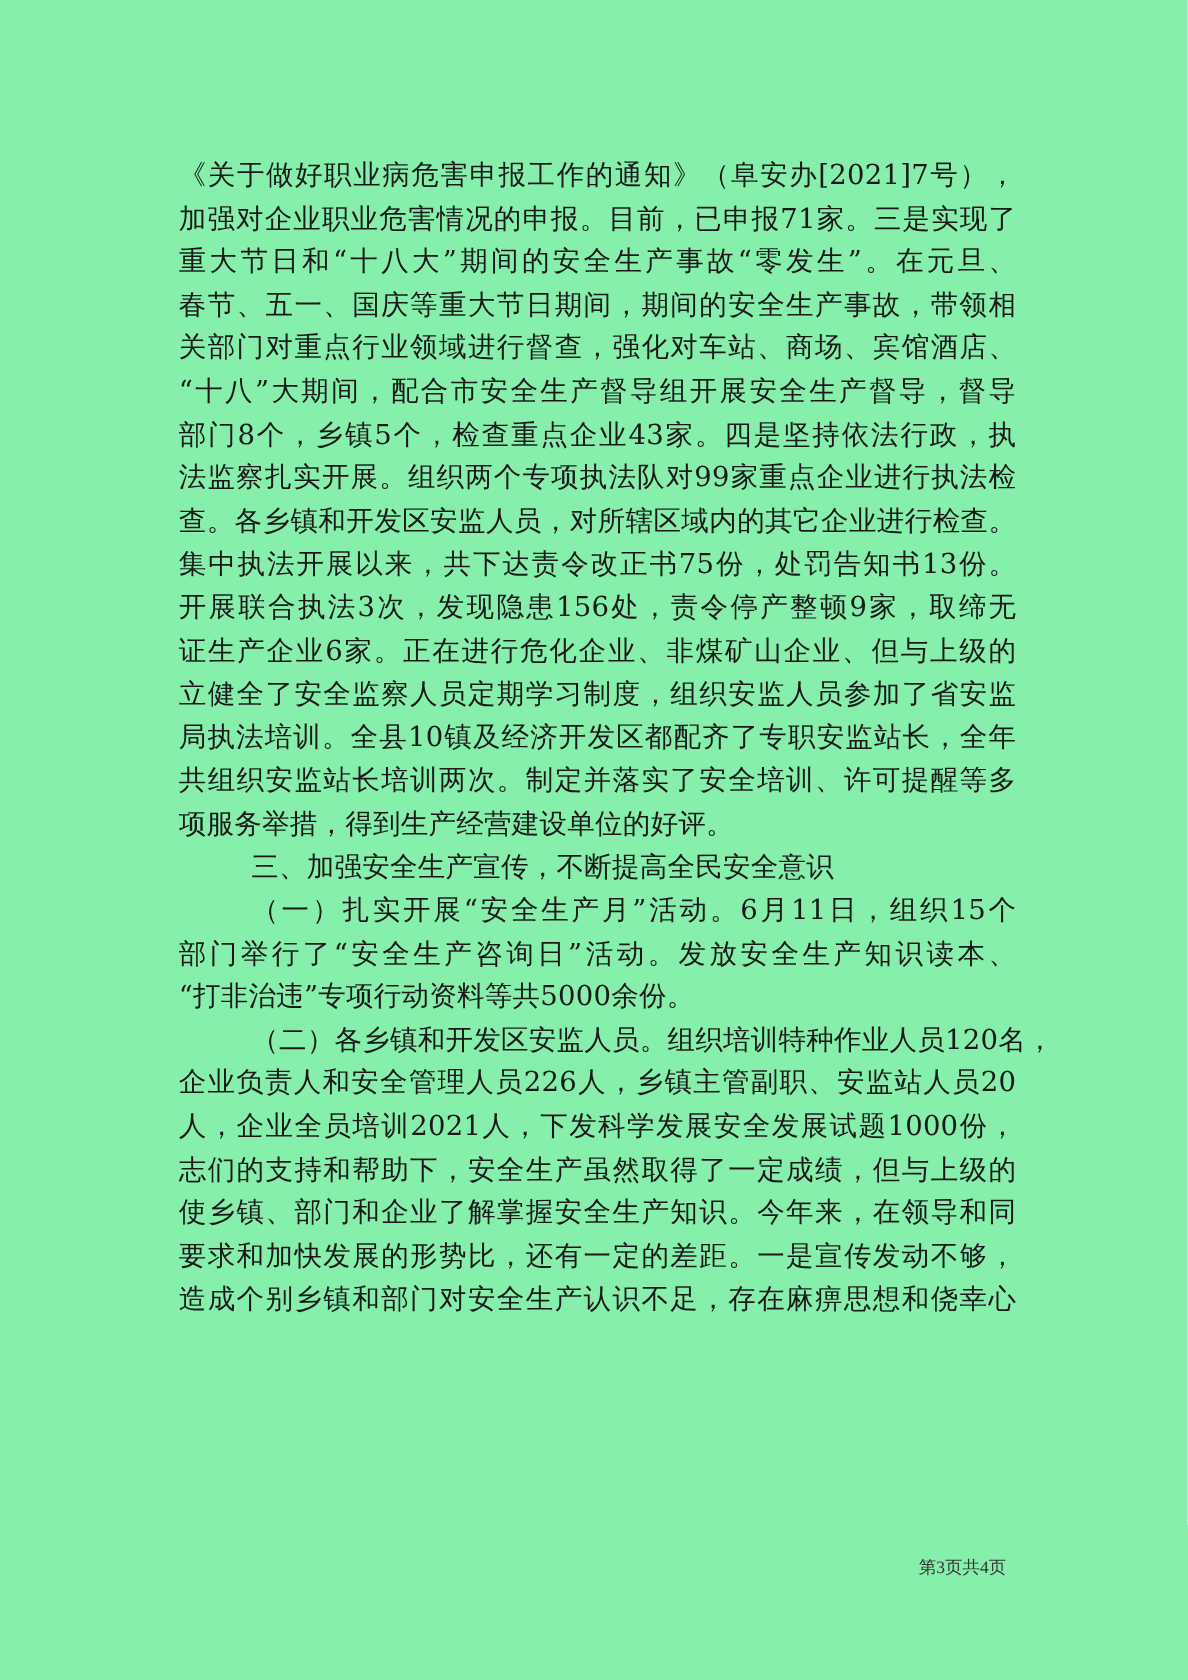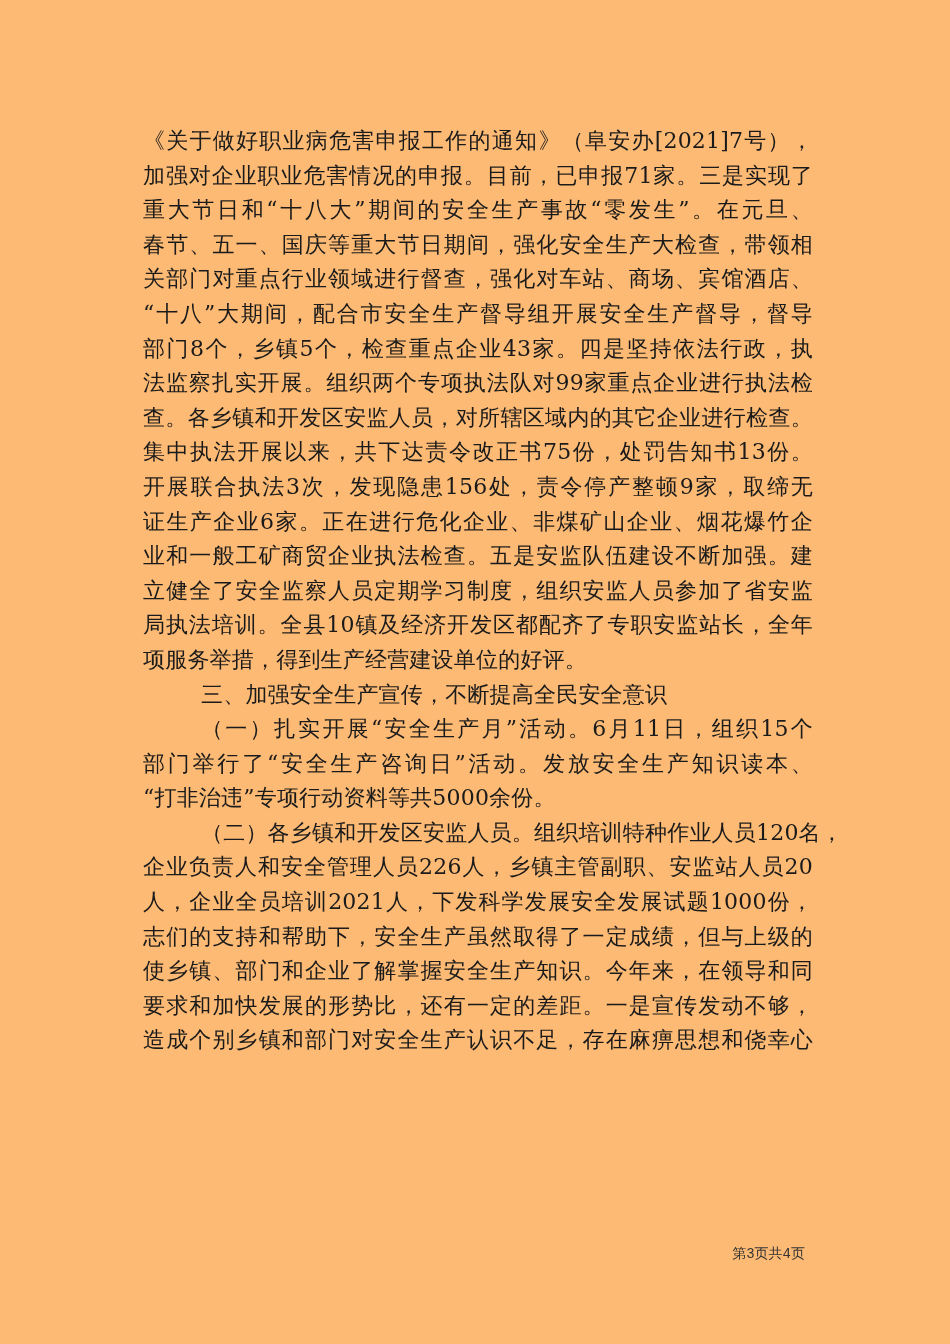--- a/index.html
+++ b/index.html
@@ -14,21 +14,21 @@
     overflow: hidden;
     font-family: "DejaVu Serif", "Liberation Serif", serif;
     color: #1a1a1a;
   }
   .page {
     position: absolute;
     left: 0;
     top: 0;
     width: 950px;
     height: 1344px;
-    background: #fdba74;
+    background: #86efac;
   }
   .body-text {
     position: absolute;
     left: 143px;
     top: 124px;
     width: 670px;
   }
   .line {
     height: 34.6px;
     line-height: 34.6px;
@@ -47,45 +47,45 @@
   }
   .line.indent-para {
     padding-left: 58px;
   }
   .footer {
     position: absolute;
     top: 1245px;
     left: 600px;
     width: 205px;
     text-align: right;
-    font-family: Liberation Mono, monospace;
+    font-family: Liberation Serif, serif;
     font-size: 14px;
     color: #333333;
   }
 </style>
 </head>
 <body>
 
 <div class="page">
   <div class="body-text">
     <div class="line">《关于做好职业病危害申报工作的通知》（阜安办[2021]7号），</div>
     <div class="line">加强对企业职业危害情况的申报。目前，已申报71家。三是实现了</div>
     <div class="line">重大节日和“十八大”期间的安全生产事故“零发生”。在元旦、</div>
-    <div class="line">春节、五一、国庆等重大节日期间，强化安全生产大检查，带领相</div>
+    <div class="line">春节、五一、国庆等重大节日期间，期间的安全生产事故，带领相</div>
     <div class="line">关部门对重点行业领域进行督查，强化对车站、商场、宾馆酒店、</div>
     <div class="line">“十八”大期间，配合市安全生产督导组开展安全生产督导，督导</div>
     <div class="line">部门8个，乡镇5个，检查重点企业43家。四是坚持依法行政，执</div>
     <div class="line">法监察扎实开展。组织两个专项执法队对99家重点企业进行执法检</div>
     <div class="line">查。各乡镇和开发区安监人员，对所辖区域内的其它企业进行检查。</div>
     <div class="line">集中执法开展以来，共下达责令改正书75份，处罚告知书13份。</div>
     <div class="line">开展联合执法3次，发现隐患156处，责令停产整顿9家，取缔无</div>
-    <div class="line">证生产企业6家。正在进行危化企业、非煤矿山企业、烟花爆竹企</div>
-    <div class="line">业和一般工矿商贸企业执法检查。五是安监队伍建设不断加强。建</div>
+    <div class="line">证生产企业6家。正在进行危化企业、非煤矿山企业、但与上级的</div>
     <div class="line">立健全了安全监察人员定期学习制度，组织安监人员参加了省安监</div>
     <div class="line">局执法培训。全县10镇及经济开发区都配齐了专职安监站长，全年</div>
+    <div class="line">共组织安监站长培训两次。制定并落实了安全培训、许可提醒等多</div>
     <div class="line last">项服务举措，得到生产经营建设单位的好评。</div>
     <div class="line indent-heading">三、加强安全生产宣传，不断提高全民安全意识</div>
     <div class="line indent-para">（一）扎实开展“安全生产月”活动。6月11日，组织15个</div>
     <div class="line">部门举行了“安全生产咨询日”活动。发放安全生产知识读本、</div>
     <div class="line last">“打非治违”专项行动资料等共5000余份。</div>
     <div class="line indent-para">（二）各乡镇和开发区安监人员。组织培训特种作业人员120名，</div>
     <div class="line">企业负责人和安全管理人员226人，乡镇主管副职、安监站人员20</div>
     <div class="line">人，企业全员培训2021人，下发科学发展安全发展试题1000份，</div>
     <div class="line">志们的支持和帮助下，安全生产虽然取得了一定成绩，但与上级的</div>
     <div class="line">使乡镇、部门和企业了解掌握安全生产知识。今年来，在领导和同</div>

